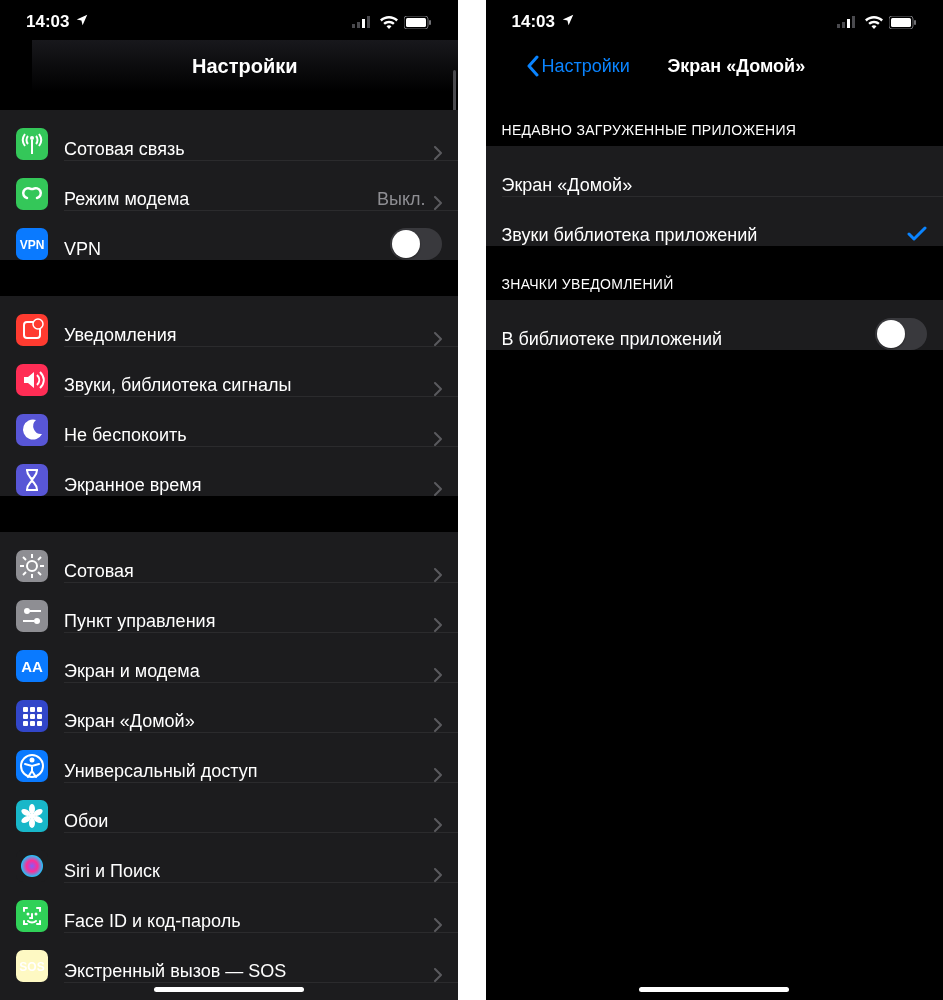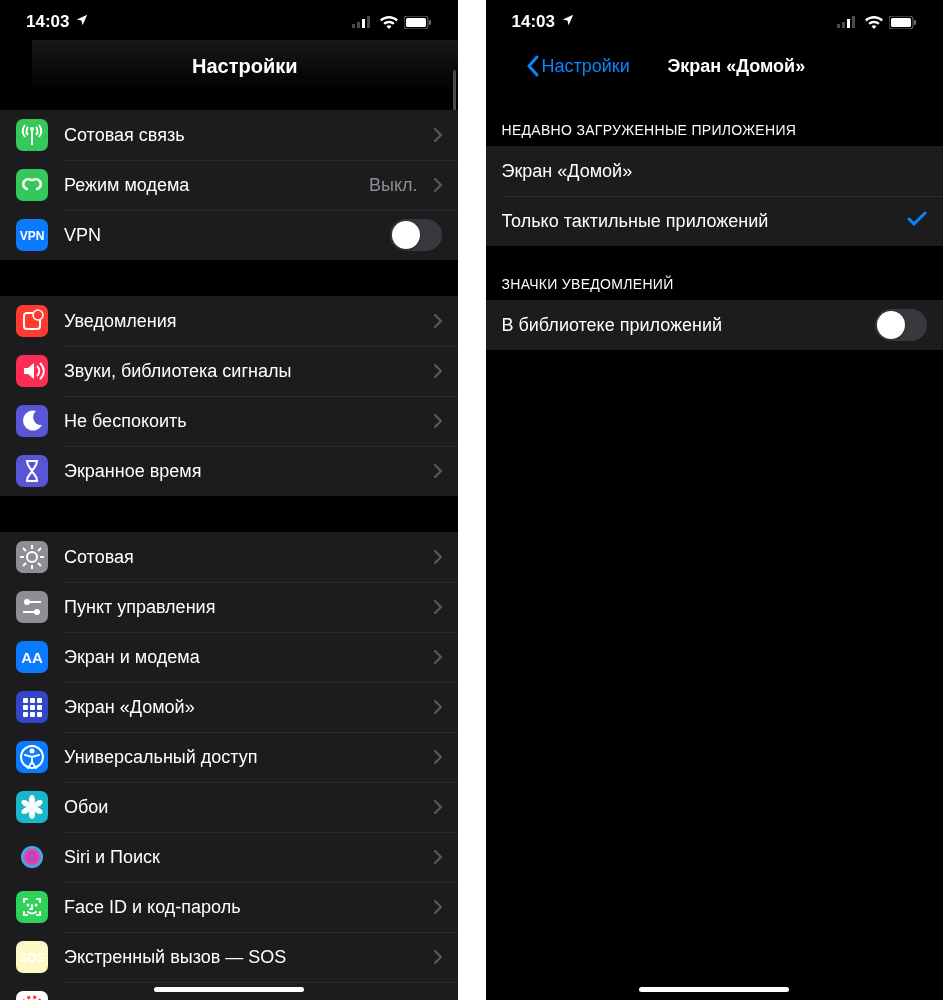--- a/index.html
+++ b/index.html
@@ -14,26 +14,26 @@
   
   .navbar { height:52px; display:flex; align-items:center; position:relative;margin-left:32px; }
   .navbar.center-title { justify-content:center; }
   .nav-title { color:#fff; font-size:20px; font-weight:600; }
   .nav-back { position:absolute; left:8px; display:flex; align-items:center; color:#0a84ff; font-size:18px; gap:2px; cursor:pointer; }
   .nav-back svg { width:14px; height:22px; }
   .nav-page-title { color:#fff; font-size:18px; font-weight:600; margin-left:150px; }
   
   .group-spacer { height:36px; }
   .group-spacer.small { height:18px; }
-  .row { display:flex; align-items:center; height:50px; padding:0 16px 0 16px; background:#1c1c1e; position:relative; }
+  .row { display:flex; align-items:flex-end; height:50px; padding:0 16px 0 16px; background:#1c1c1e; position:relative; }
   .row + .row::before { content:""; position:absolute; left:64px; right:0; top:0; height:1px; background:#2b2b2d; }
   .row.noicon + .row.noicon::before { left:16px; }
   .row .icon { width:32px; height:32px; border-radius:7px; margin-right:16px; display:flex; align-items:center; justify-content:center; flex:0 0 32px; }
   .row .label { color:#fff; font-size:18px; flex:1; white-space:nowrap; overflow:hidden; text-overflow:ellipsis; }
-  .row .detail { color:#8e8e93; font-size:18px; margin-right:16px; }
+  .row .detail { color:#8e8e93; font-size:18px; margin-right:8px; }
   .row .chev { color:#5a5a5e; display:flex; align-items:center; }
   .row .chev svg { width:8px; height:14px; }
   .row .toggle { width:52px; height:32px; border-radius:16px; background:#39393d; position:relative; }
   .row .toggle .knob { position:absolute; width:28px; height:28px; border-radius:14px; background:#fff; top:2px; left:2px; box-shadow:0 1px 2px rgba(0,0,0,.4); }
   .row .check { color:#0a84ff; }
   .row .check svg { width:20px; height:16px; }
   .section-header { color:#ffffff; font-size:14px; letter-spacing:0.3px; padding:30px 16px 8px 16px; text-transform:uppercase; }
   .scrollbar-hint { position:absolute; right:2px; top:70px; width:3px; height:170px; background:#4a4a4e; border-radius:2px; }
   .home-indicator { position:absolute; bottom:8px; left:50%; transform:translateX(-50%); width:150px; height:5px; border-radius:3px; background:#fff; }
   .list { background:#000; }
@@ -397,21 +397,21 @@
     <span class="nav-page-title">Экран «Домой»</span>
   </div>
 
   <div class="list" id="right-list">
       <div class="section-header">НЕДАВНО ЗАГРУЖЕННЫЕ ПРИЛОЖЕНИЯ</div>
       <div class="row noicon">
         <span class="label">Экран «Домой»</span>
 
       </div>
       <div class="row noicon">
-        <span class="label">Только тактильные приложений</span>
+        <span class="label">Звуки библиотека приложений</span>
         <span class="check"><svg viewBox="0 0 20 16" fill="none" stroke="#0a84ff" stroke-width="3" stroke-linecap="round" stroke-linejoin="round">
             <polyline points="2,8 7,13 18,2"></polyline>
           </svg></span>
       </div>
       <div class="section-header">ЗНАЧКИ УВЕДОМЛЕНИЙ</div>
       <div class="row noicon">
         <span class="label">В библиотеке приложений</span>
         <div class="toggle">
           <div class="knob" style=""></div>
         </div>

